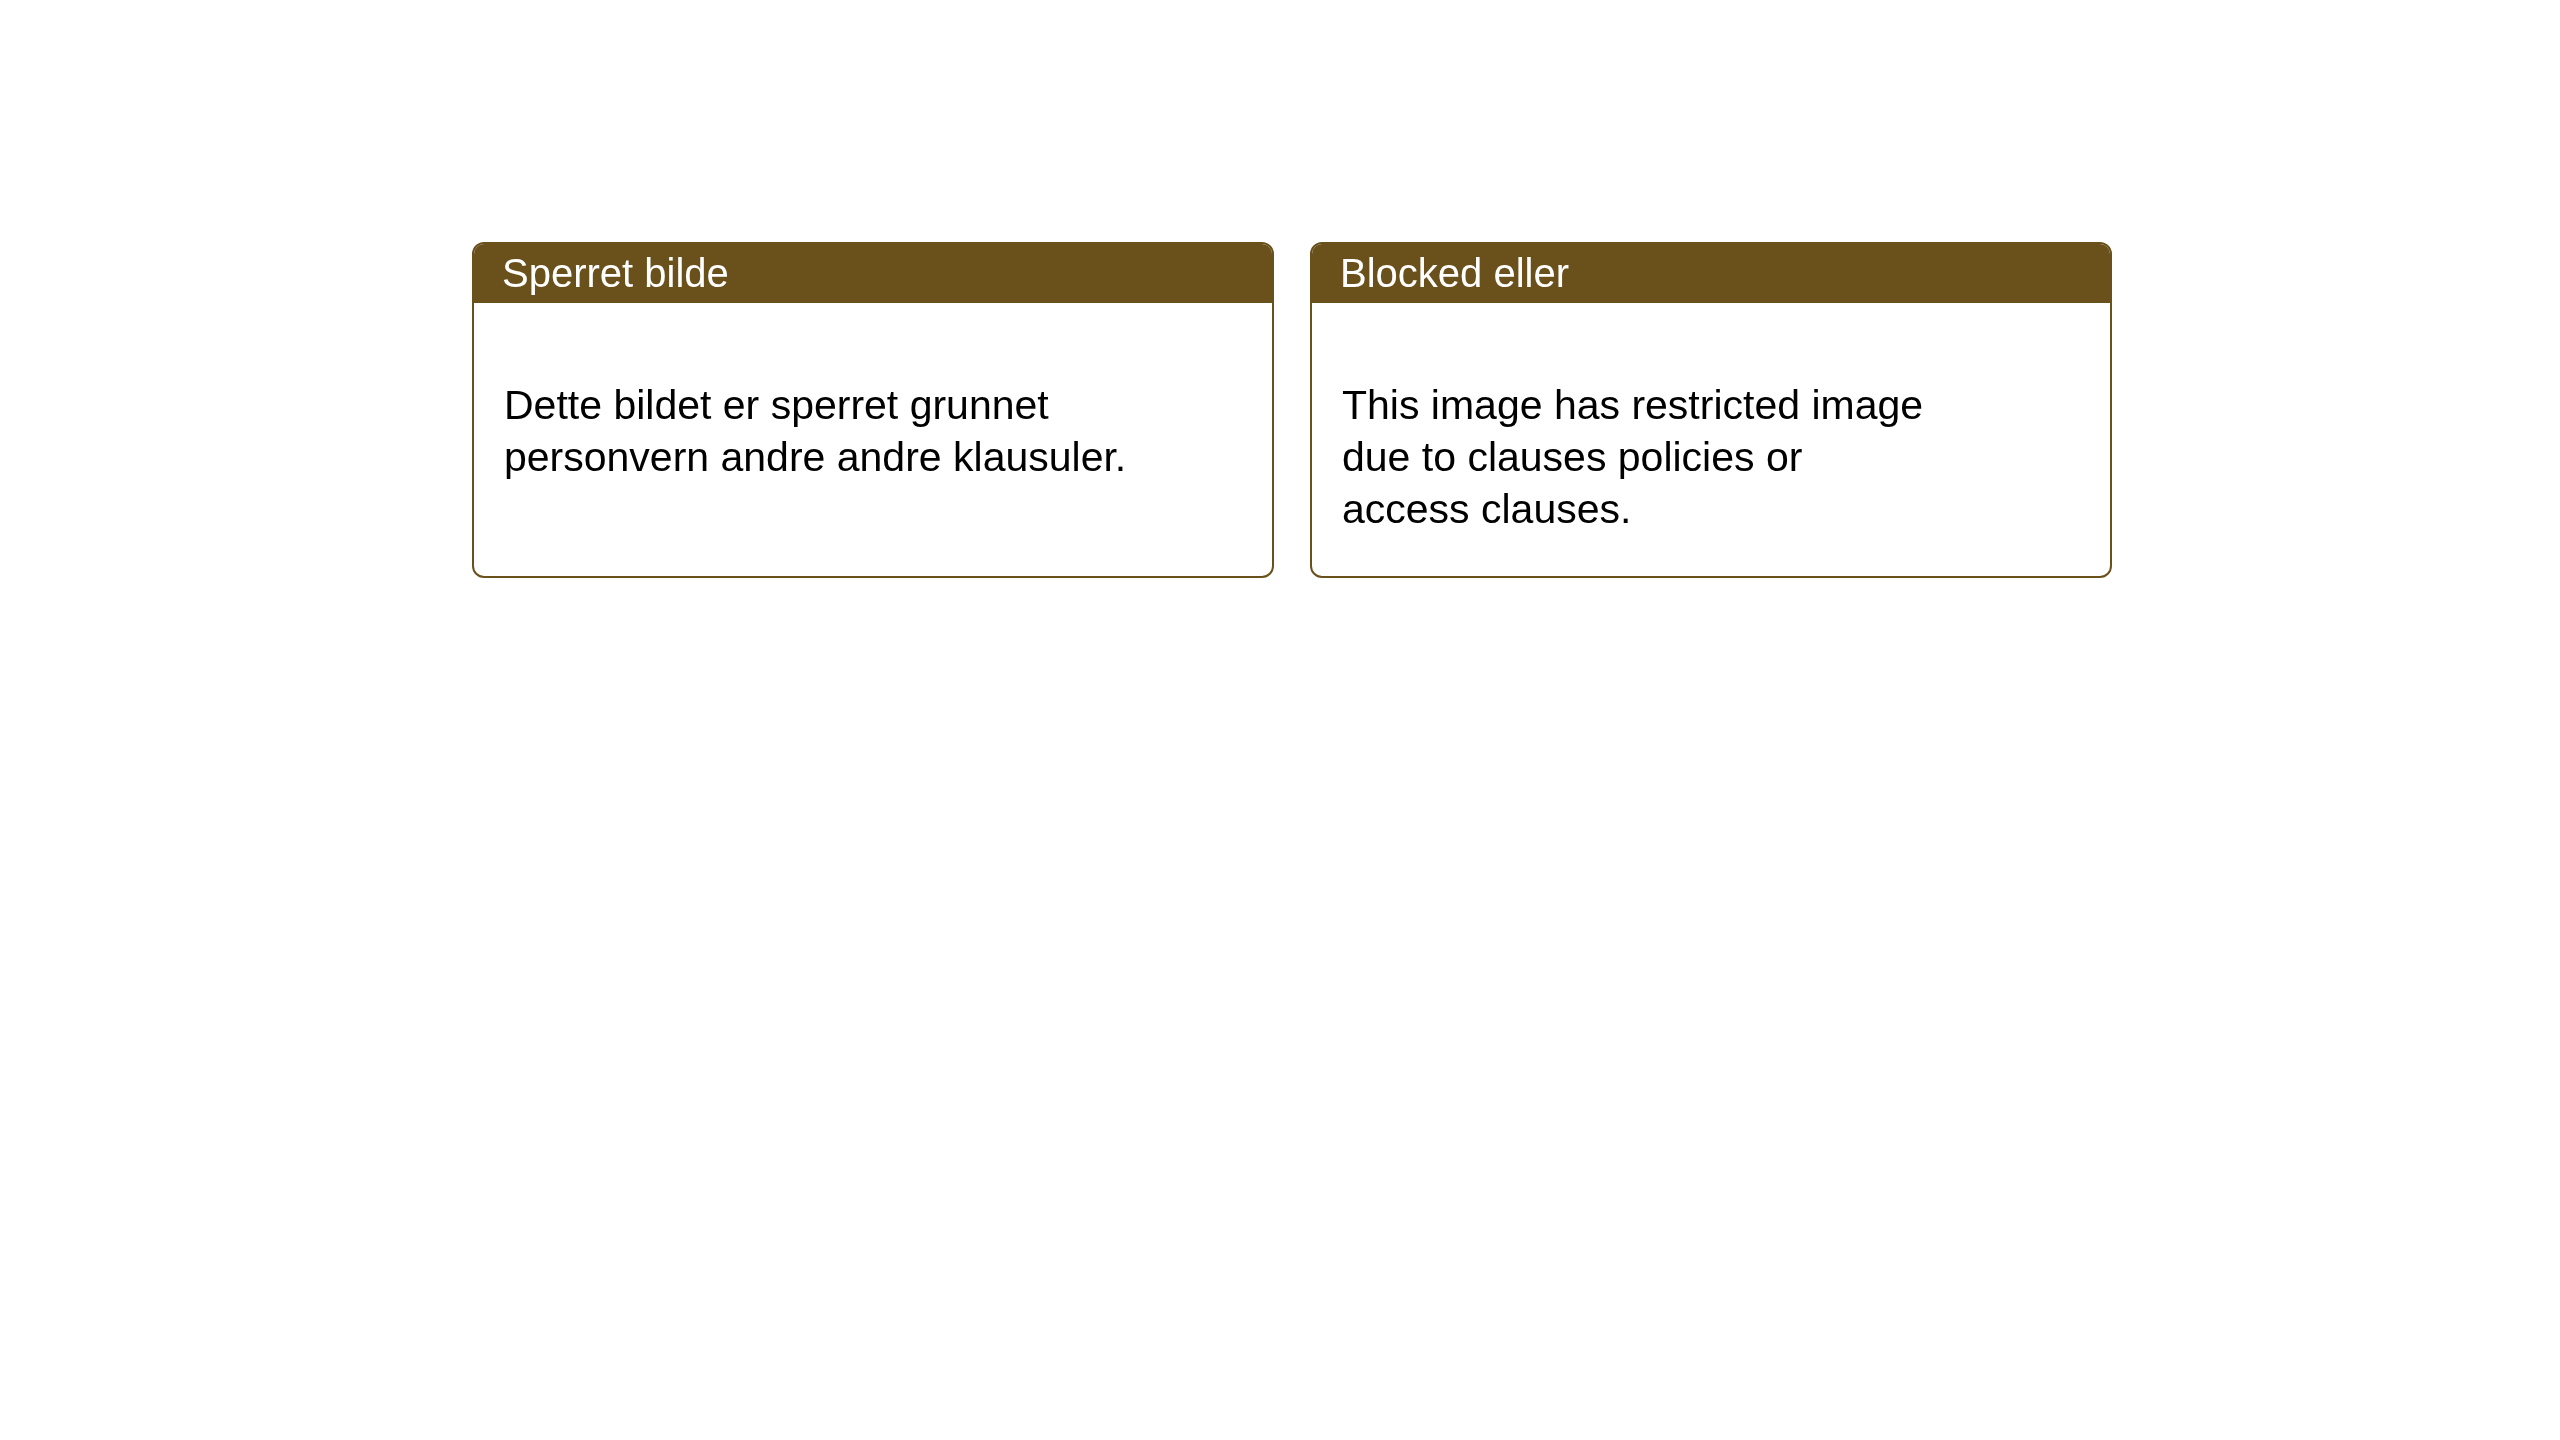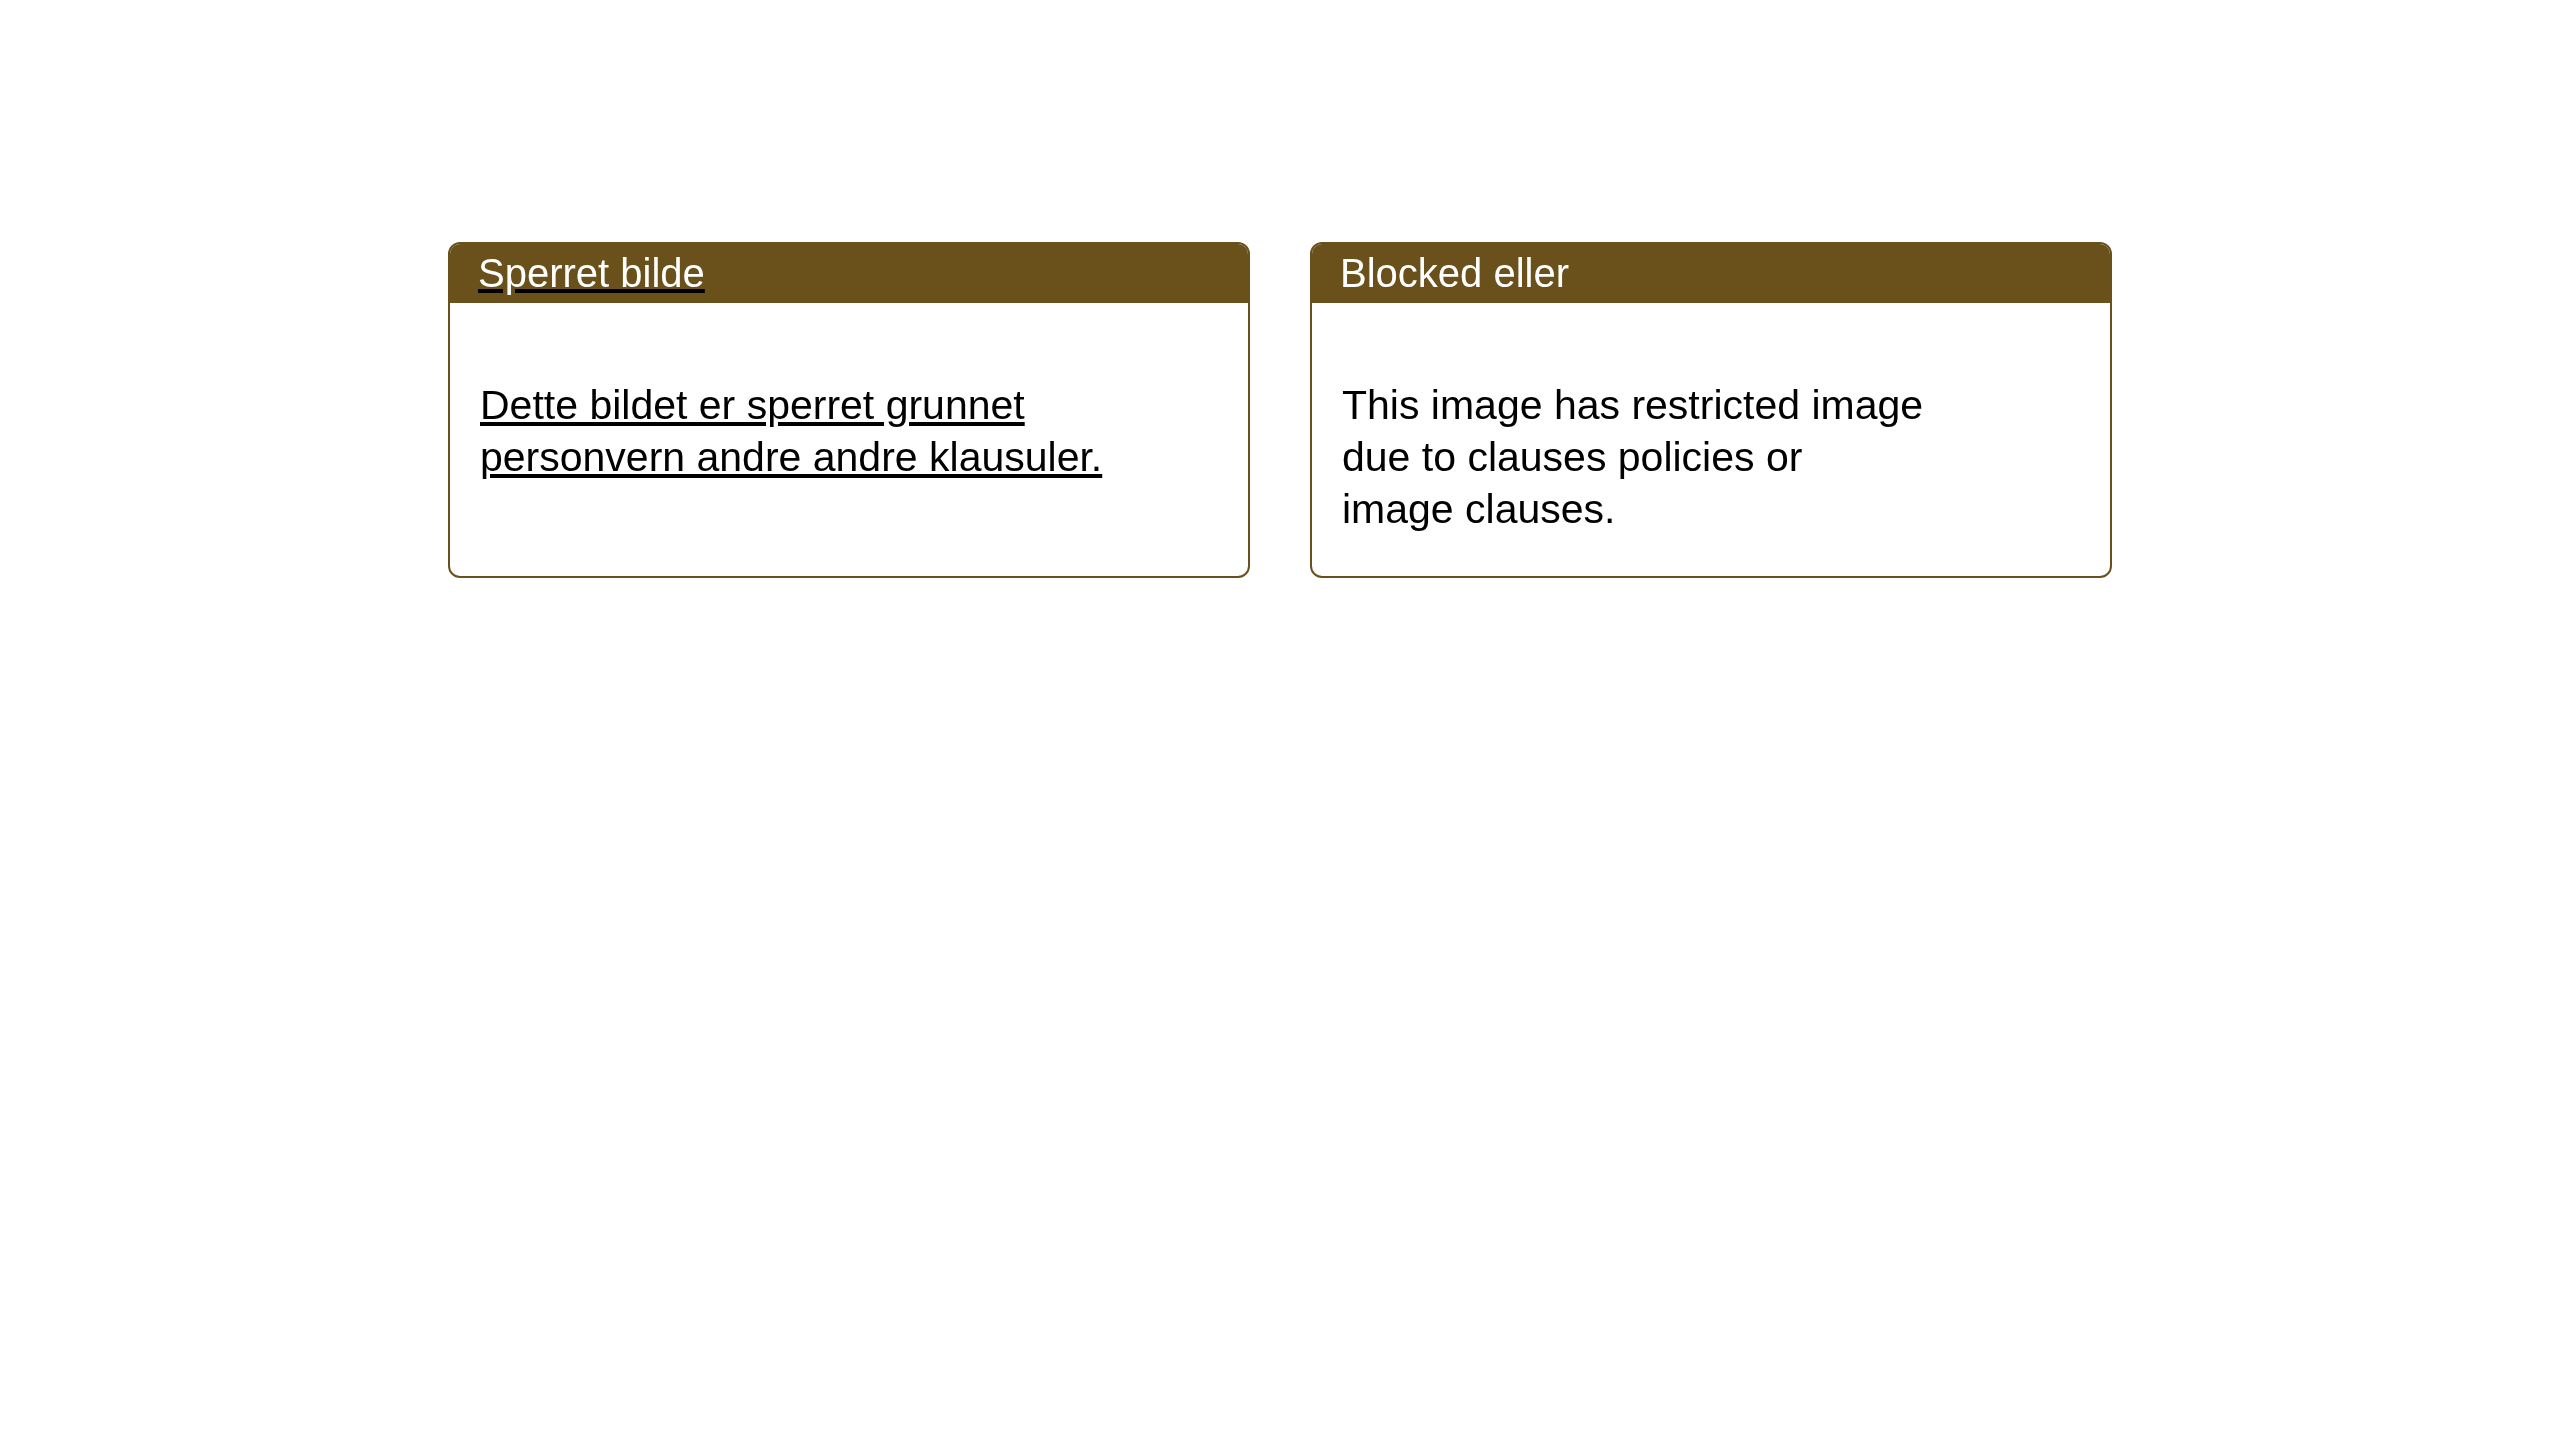--- a/index.html
+++ b/index.html
@@ -26,21 +26,21 @@
   .card {
     position: absolute;
     top: 242px;
     width: 802px;
     height: 336px;
     background: #ffffff;
     border: 2px solid var(--border-color);
     border-radius: 12px;
     overflow: hidden;
   }
-  .card-norwegian { left: 448px; text-decoration: underline; }
+  .card-norwegian { left: 472px; }
   .card-english   { left: 1310px; }
   .card-header {
     height: 59px;
     background: var(--header-bg);
     color: var(--header-text);
     font-size: 40px;
     line-height: 59px;
     padding-left: 28px;
     white-space: nowrap;
     overflow: hidden;
@@ -69,17 +69,17 @@
     </div>
   </div>
 
   <div class="card card-english">
     <div class="card-header">
       <span>Blocked eller</span>
     </div>
     <div class="card-body">
       <div class="body-line">This image has restricted image</div>
       <div class="body-line">due to clauses policies or</div>
-      <div class="body-line">image clauses.</div>
+      <div class="body-line">access clauses.</div>
     </div>
   </div>
 
 </div>
 
 </body></html>

